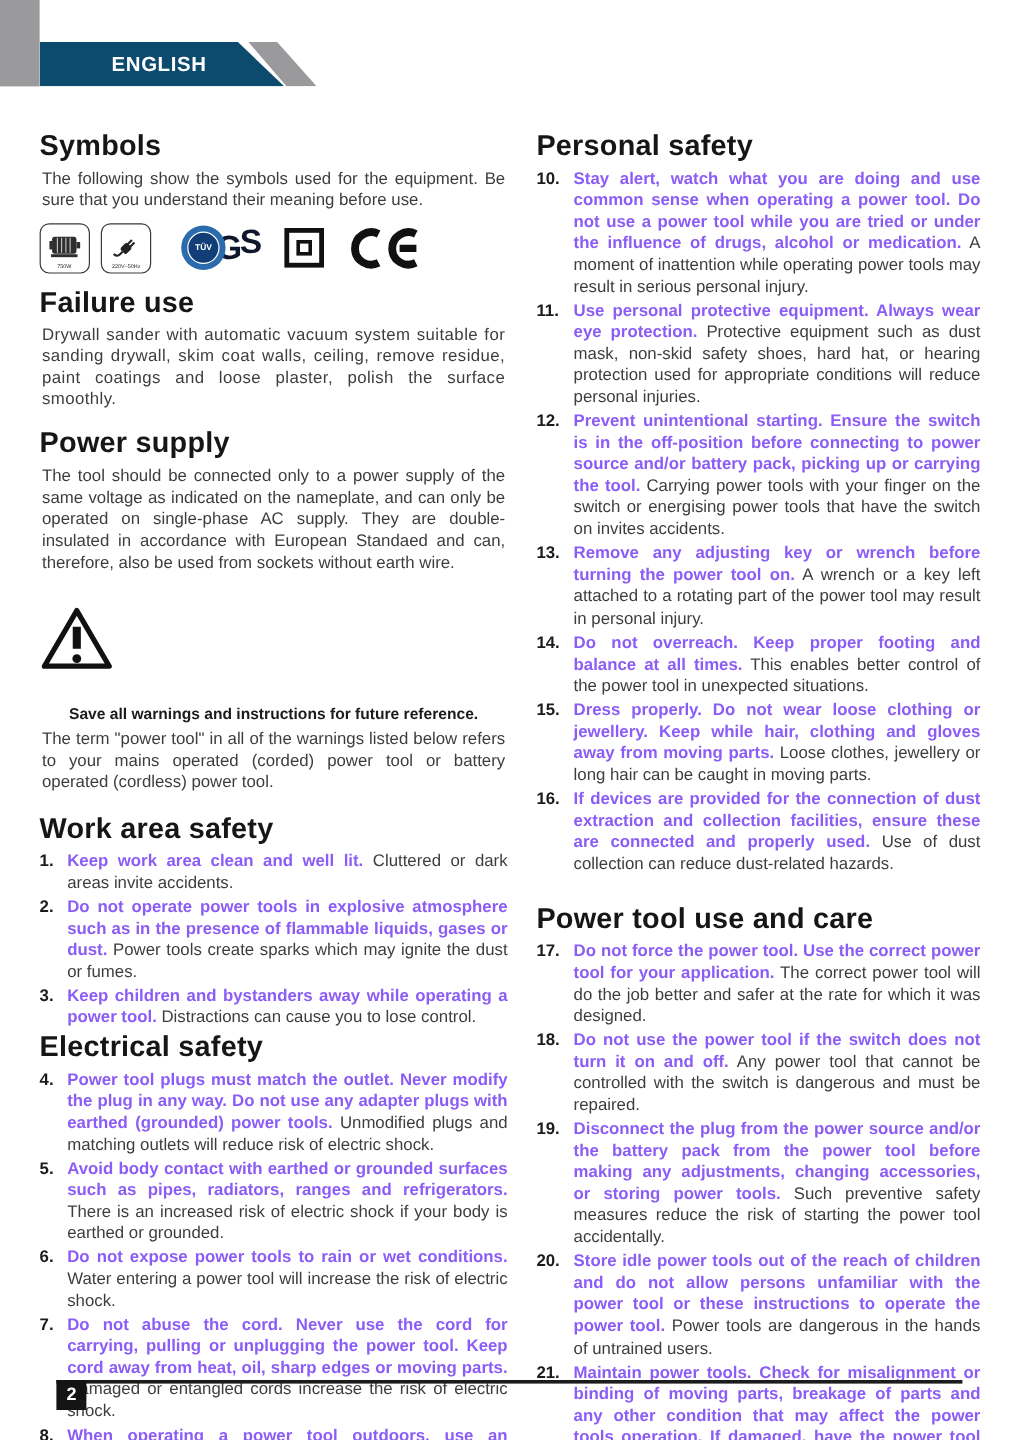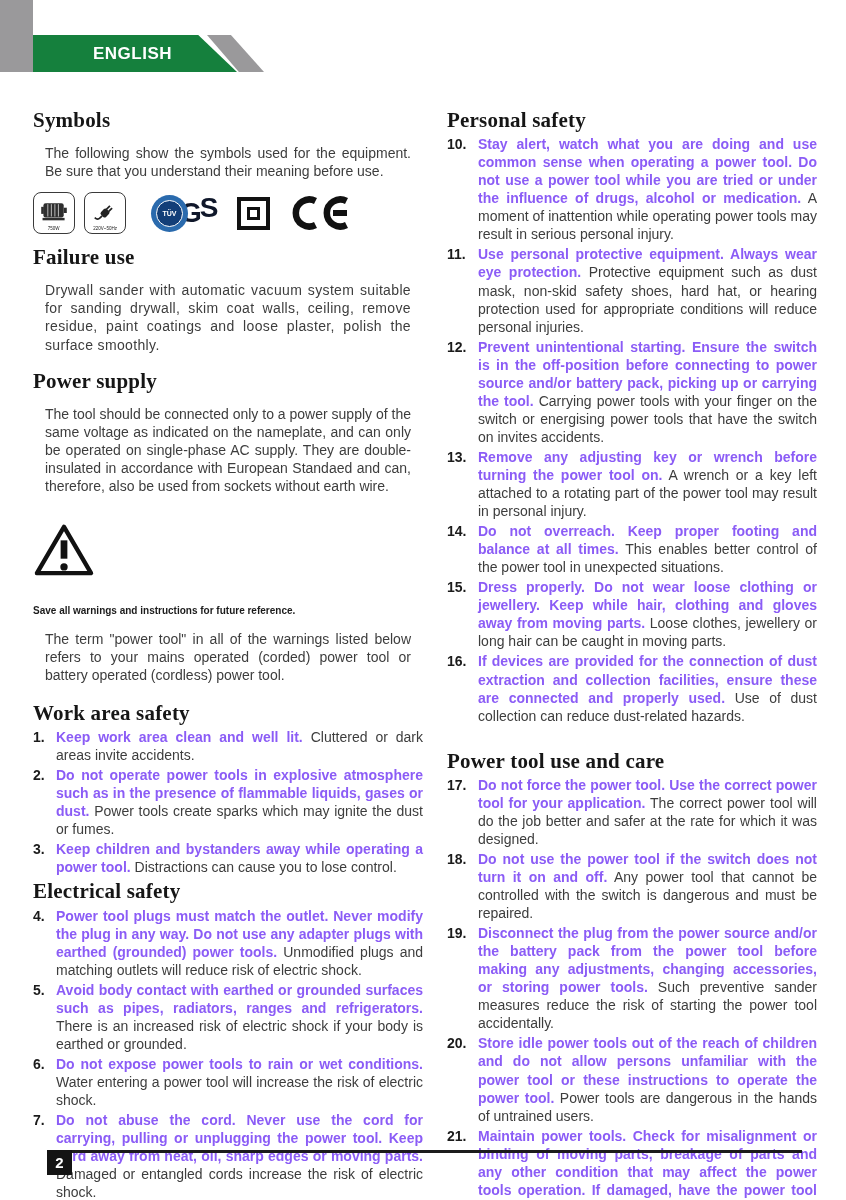--- a/index.html
+++ b/index.html
@@ -7,35 +7,35 @@
     position:relative;
     width:846px;height:1200px;
     background:#ffffff;
     overflow:hidden;
     font-family:"Liberation Sans","DejaVu Sans",sans-serif;
     color:#3d3d3d;
   }
   
   .hdr-bar-vert{position:absolute;left:0;top:0;width:33px;height:72px;background:#9a999b;}
   .hdr-banner{
-    position:absolute;left:33px;top:35px;width:204px;height:37px;background:#15803d;
+    position:absolute;left:33px;top:35px;width:204px;height:37px;background:#0c4a6e;
     clip-path:polygon(0 0,81% 0,100% 100%,0 100%);
     display:flex;align-items:center;
   }
   .hdr-banner span{color:#ffffff;font-weight:bold;font-size:17px;letter-spacing:.5px;padding-left:60px;}
   .hdr-stripe{
     position:absolute;left:207px;top:35px;width:57px;height:37px;background:#9a999b;
     clip-path:polygon(0 0,42% 0,100% 100%,56% 100%);
   }
   
   .col{position:absolute;top:108px;font-size:14px;line-height:1.29;}
   .col-left{left:33px;width:390px;}
   .col-right{left:447px;width:370px;}
-  .col p{margin:12px;text-align:justify;}
-  h2{font-size:21px;line-height:1.15;margin:0 0 3px 0;color:#161616;letter-spacing:.2px;font-family:Liberation Serif, serif;}
+  .col p{margin:2px;text-align:justify;}
+  h2{font-size:24px;line-height:1.15;margin:0 0 3px 0;color:#161616;letter-spacing:.2px;}
   b,.bold{color:#8b5cf6;}
   
   .sec-intended h2{margin-top:11px;}
   .sec-power h2{margin-top:15px;}
   .sec-intended p{letter-spacing:.35px;}
   
   .sym-row{display:flex;align-items:center;gap:9px;margin:11px 0 2px 0;}
   .sym-box{
     width:42px;height:42px;border:1.6px solid #3a3a3a;border-radius:8px;
     display:flex;flex-direction:column;align-items:center;justify-content:flex-end;
@@ -57,21 +57,21 @@
   .gs-text .s-up{display:inline-block;transform:translateY(-5px);}
   .dsq-outer{width:33px;height:33px;border:4px solid #111;box-sizing:border-box;display:flex;align-items:center;justify-content:center;margin-left:12px;}
   .dsq-inner{width:13px;height:13px;border:3.5px solid #111;box-sizing:border-box;}
   .ce-mark{margin-left:10px;display:flex;align-items:center;}
   
   .warn{display:flex;gap:14px;margin-top:19px;align-items:flex-start;}
   .warn svg{flex:0 0 auto;margin-top:8px;}
   .warn p{flex:1;}
   
   .save{margin-top:27px;}
-  .save .lead{font-weight:bold;font-size:10px;color:#1b1b1b;margin:12px 0 1px 0;text-align:left;}
+  .save .lead{font-weight:bold;font-size:13px;color:#1b1b1b;margin:12px 0 1px 0;text-align:center;}
   
   .sec-work h2{margin-top:17px;}
   .sec-elec h2{margin-top:3px;}
   .sec-care h2{margin-top:24px;}
   .item{position:relative;text-align:justify;margin:0 0 2px 0;}
   .col-left .item{padding-left:23px;}
   .col-right .item{padding-left:31px;}
   .item .num{position:absolute;left:0;top:0;font-weight:bold;color:#1b1b1b;}
   
   .ftr-line{position:absolute;left:47px;top:1150px;width:755px;height:2.5px;background:#1c1c1c;}
@@ -254,21 +254,21 @@
 
           <div class="item">
             <span class="num">17.</span><b>Do not force the power tool. Use the correct power tool for your application.</b> <span>The correct power tool will do the job better and safer at the rate for which it was designed.</span>
           </div>
 
           <div class="item">
             <span class="num">18.</span><b>Do not use the power tool if the switch does not turn it on and off.</b> <span>Any power tool that cannot be controlled with the switch is dangerous and must be repaired.</span>
           </div>
 
           <div class="item">
-            <span class="num">19.</span><b>Disconnect the plug from the power source and/or the battery pack from the power tool before making any adjustments, changing accessories, or storing power tools.</b> <span>Such preventive sander measures reduce the risk of starting the power tool accidentally.</span>
+            <span class="num">19.</span><b>Disconnect the plug from the power source and/or the battery pack from the power tool before making any adjustments, changing accessories, or storing power tools.</b> <span>Such preventive safety measures reduce the risk of starting the power tool accidentally.</span>
           </div>
 
           <div class="item">
             <span class="num">20.</span><b>Store idle power tools out of the reach of children and do not allow persons unfamiliar with the power tool or these instructions to operate the power tool.</b> <span>Power tools are dangerous in the hands of untrained users.</span>
           </div>
 
           <div class="item">
             <span class="num">21.</span><b>Maintain power tools. Check for misalignment or binding of moving parts, breakage of parts and any other condition that may affect the power tools operation. If damaged, have the power tool repaired before use.</b> <span>Many accidents are caused by poorly maintained power tools.</span>
           </div>
 

